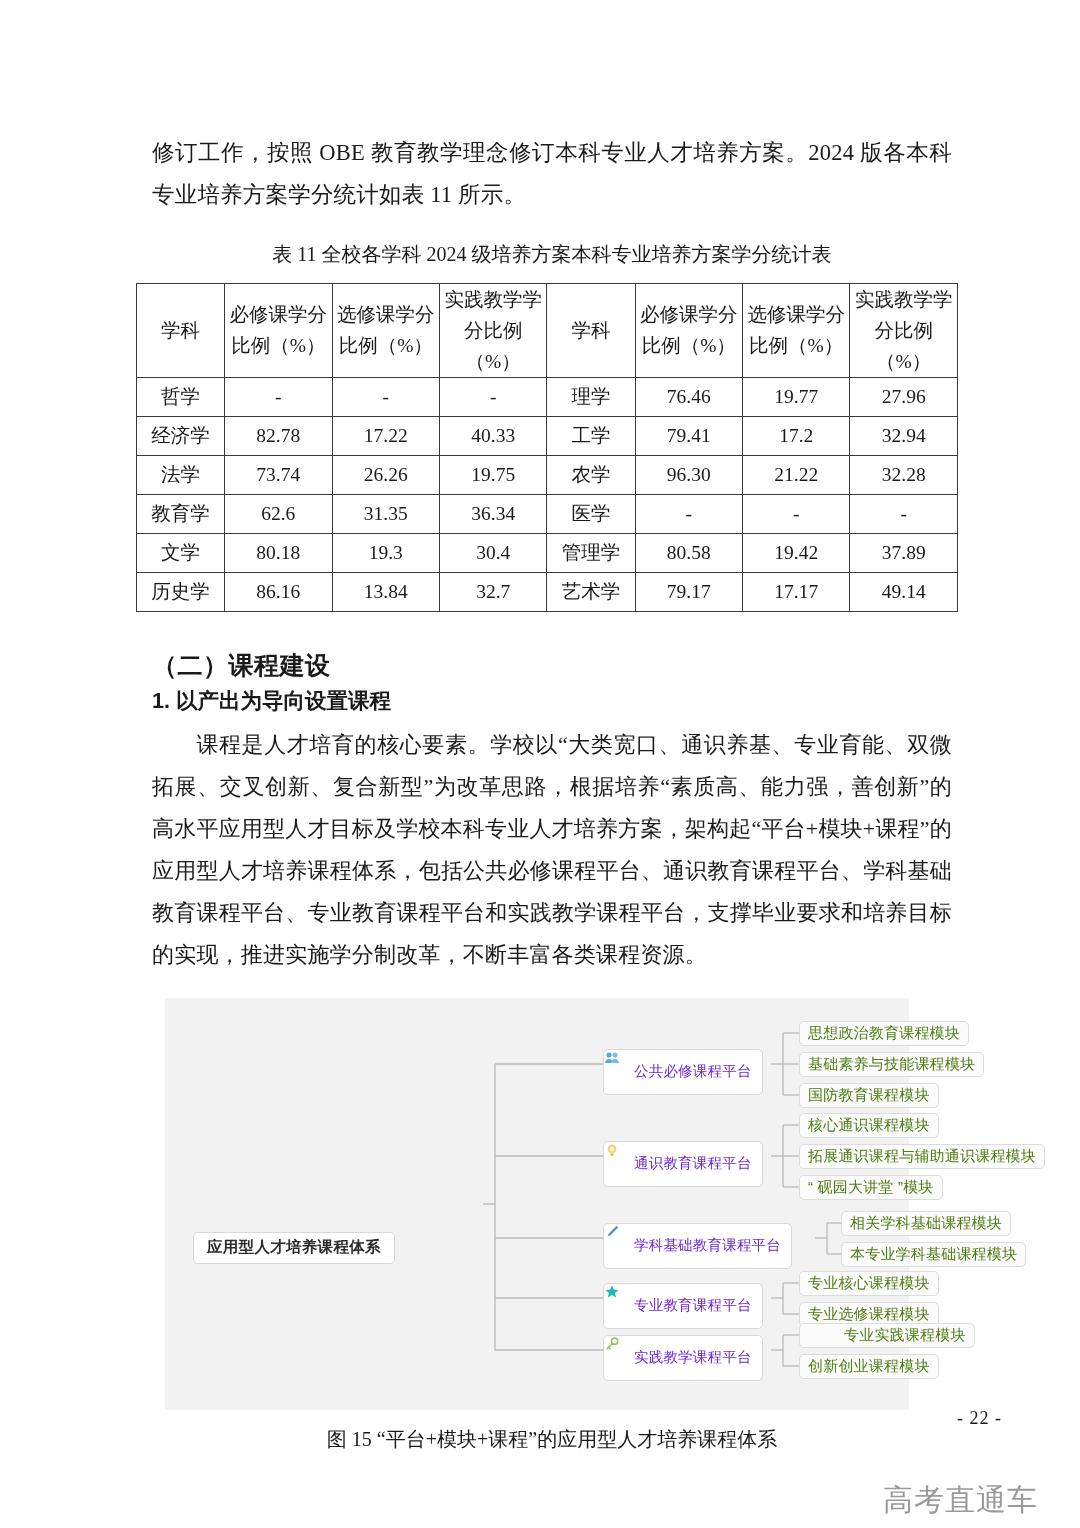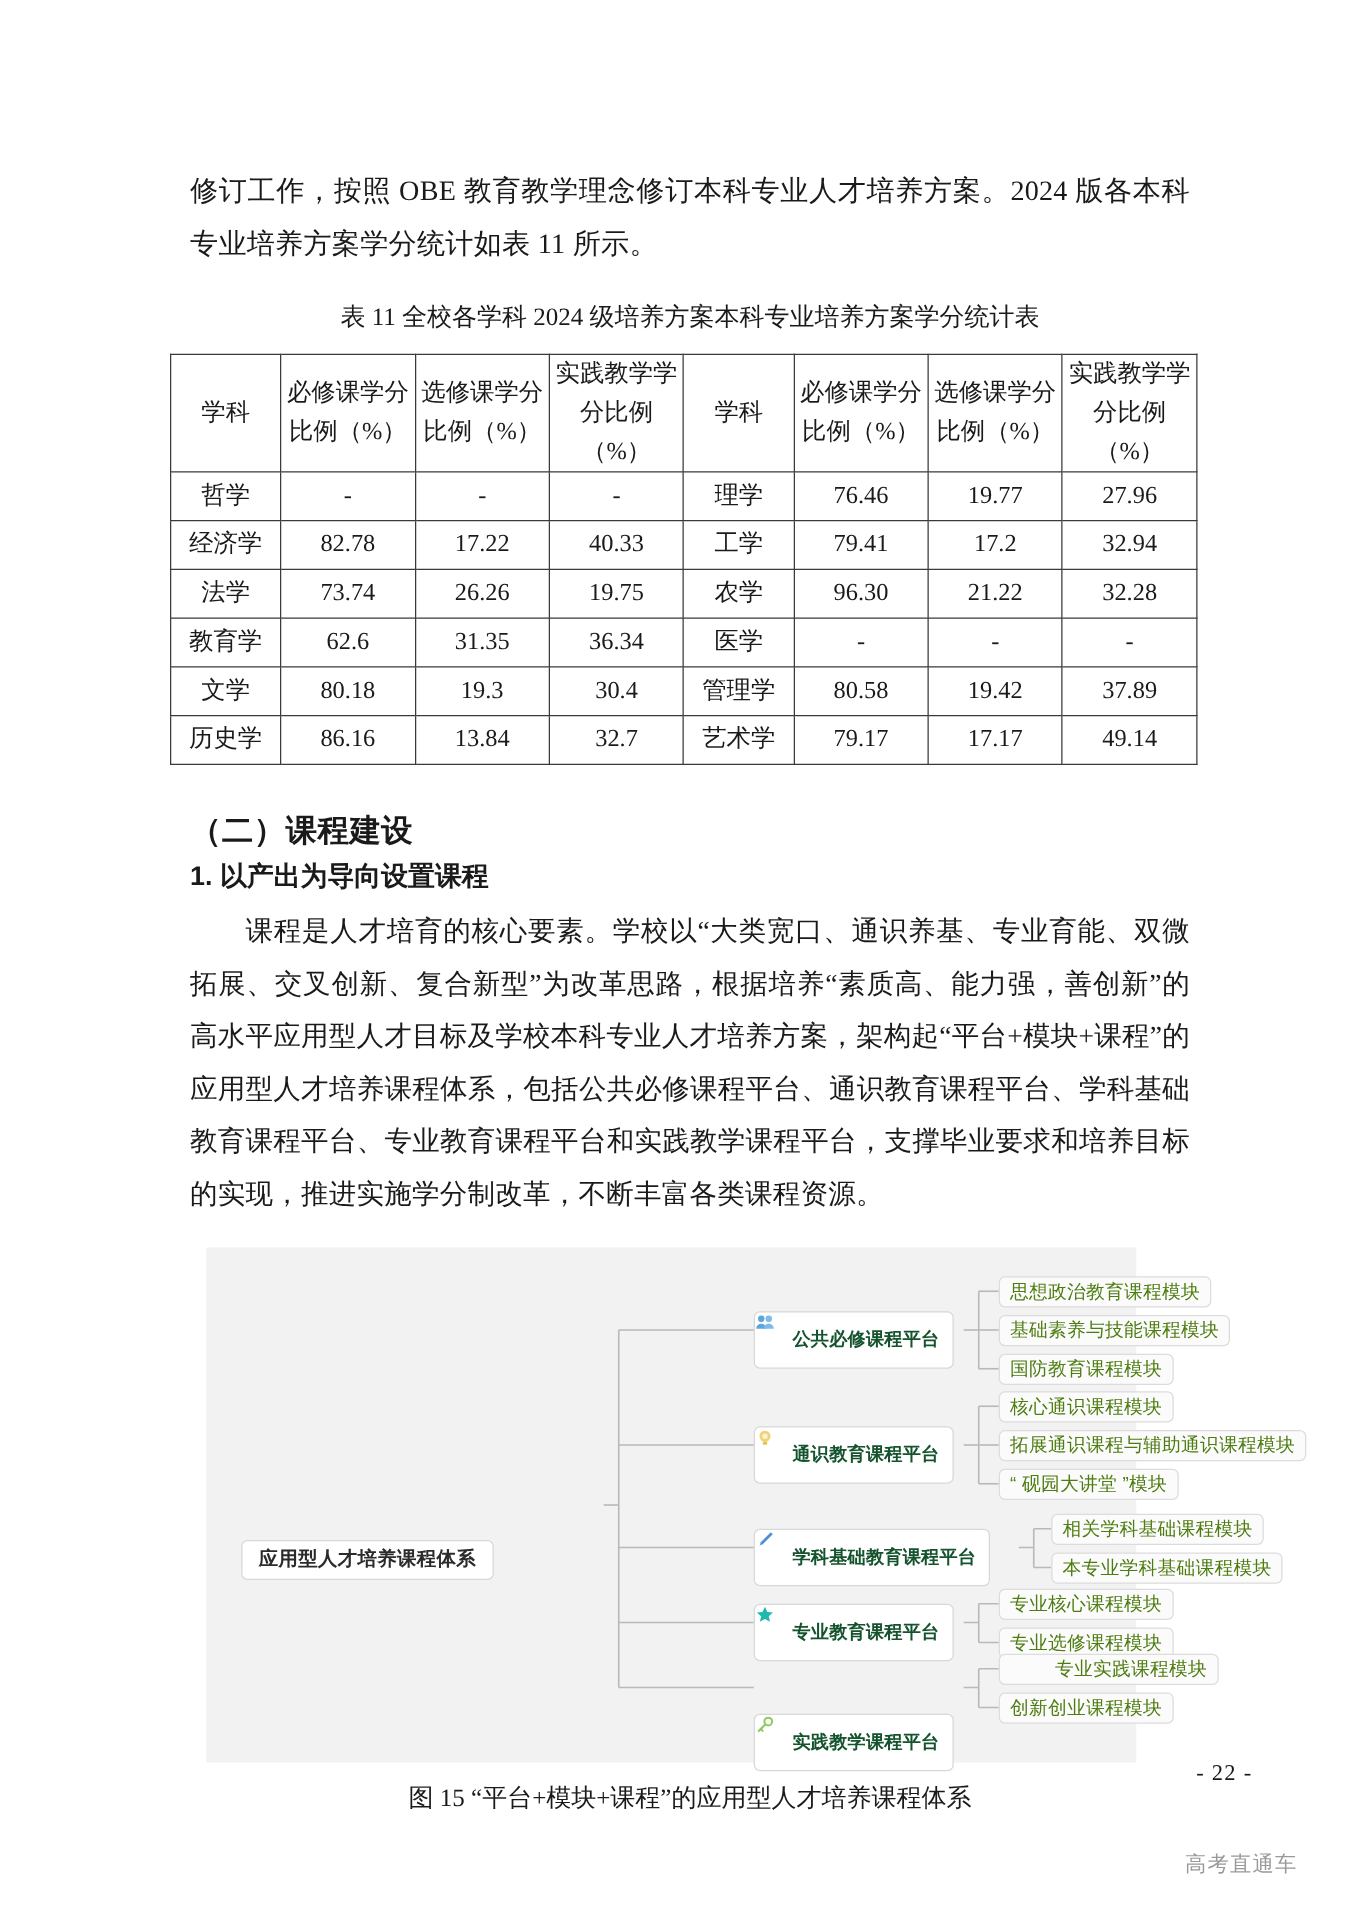--- a/index.html
+++ b/index.html
@@ -130,22 +130,22 @@
     font-size: 15.5px;
     font-weight: bold;
     color: #2b2b2b;
     padding: 0 13px;
     height: 32px;
     letter-spacing: 0.3px;
     margin-top: 44px;
   }
   .node-plat {
     font-size: 14.5px;
-    font-weight: bold;
-    color: #14532d;
+    font-weight: normal;
+    color: #6d28d9;
     padding: 0 10px 0 8px;
     height: 46px;
     letter-spacing: 0.2px;
   }
   .node-leaf {
     font-size: 15px;
     color: #4d7c0f;
     padding: 0 8px;
     height: 25px;
     letter-spacing: 0.2px;
@@ -175,21 +175,21 @@
     position: absolute;
     right: 78px;
     top: 1408px;
     font-size: 18px;
     letter-spacing: 1px;
   }
   .watermark {
     position: absolute;
     right: 42px;
     top: 1480px;
-    font-size: 17px;
+    font-size: 30px;
     color: #9a9a9a;
     font-family: "Liberation Sans", "DejaVu Sans", sans-serif;
     letter-spacing: 1px;
   }
 </style>
 </head>
 <body>
 
 <div class="page">
   <div class="content">
@@ -421,21 +421,21 @@
           </span>
           <span>专业教育课程平台</span>
         </div>
         <div class="node node-leaf" style="left:634px; top:273px;">
             <span>专业核心课程模块</span>
           </div>
         <div class="node node-leaf" style="left:634px; top:304px;">
             <span>专业选修课程模块</span>
           </div>
 
-        <div class="node node-plat" style="left:438px; top:337px;margin-top:36px;">
+        <div class="node node-plat" style="left:438px; top:337px;">
           <span class="nicon">
             <svg width="16" height="16" viewBox="0 0 16 16">
                 <circle cx="10.6" cy="5.2" r="3.1" fill="none" stroke="#8fc861" stroke-width="1.6"></circle>
                 <path d="M8.4 7.4L3 12.8" stroke="#8fc861" stroke-width="1.6" fill="none" stroke-linecap="round"></path>
                 <path d="M4.6 11.2l1.5 1.5" stroke="#8fc861" stroke-width="1.6" fill="none" stroke-linecap="round"></path>
               </svg>
           </span>
           <span>实践教学课程平台</span>
         </div>
         <div class="node node-leaf" style="left:634px; top:325px;padding-left:44px;">

